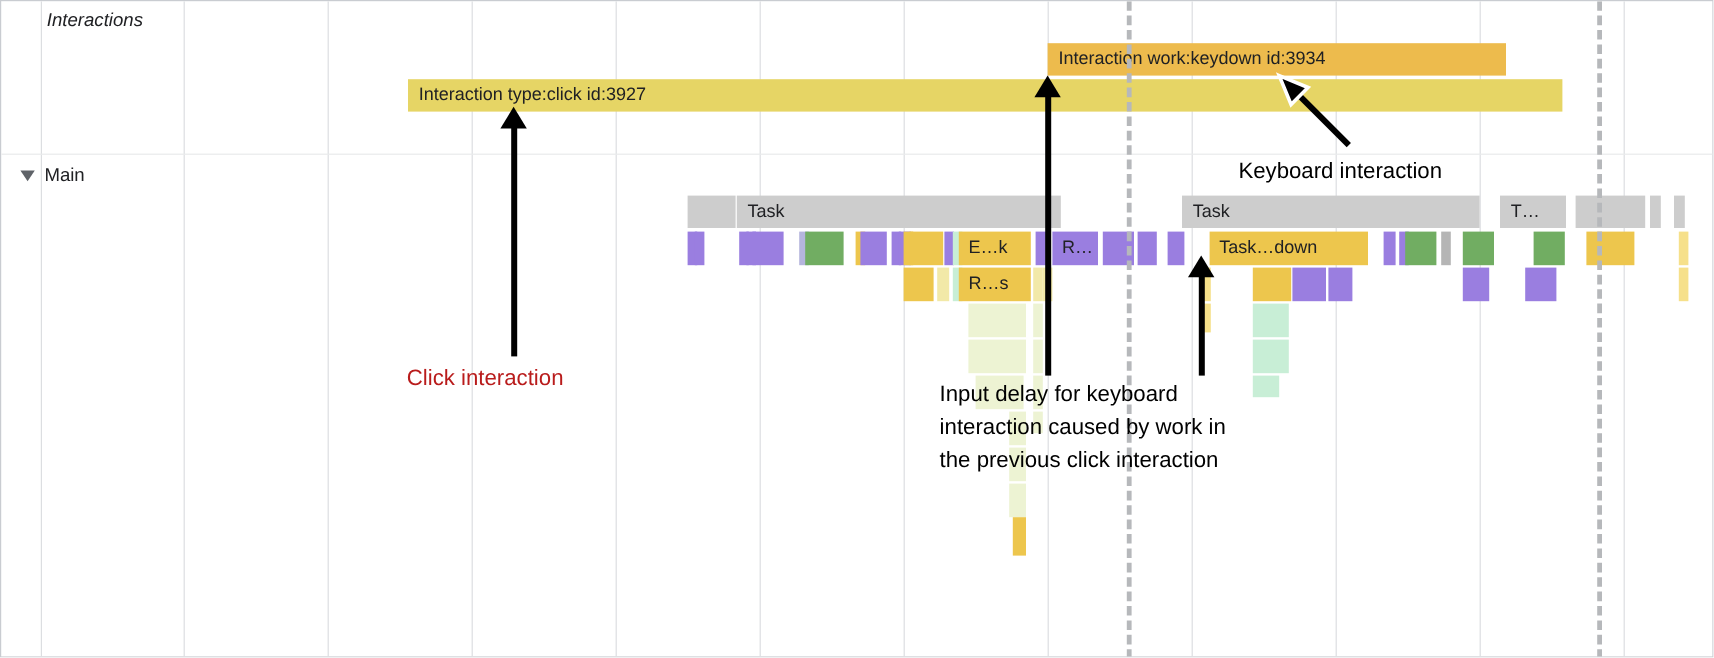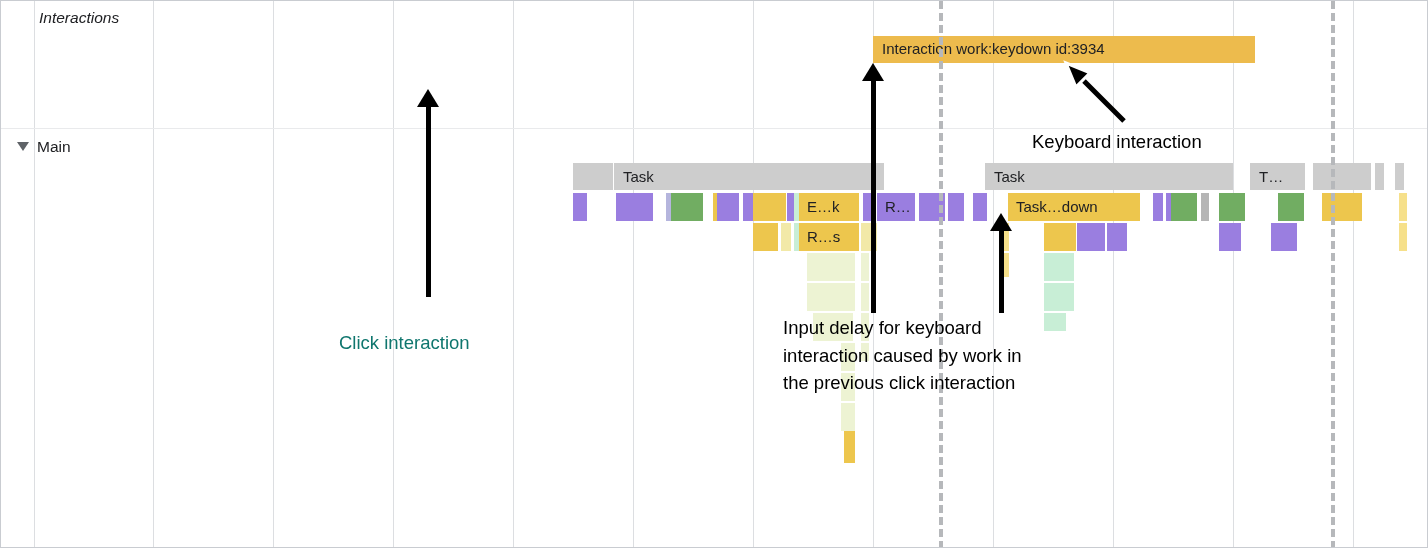--- a/index.html
+++ b/index.html
@@ -52,20 +52,21 @@
     <div class="secname" style="left:38px;top:8px;font-style:italic;">Interactions</div>
   </div>
 
   <div>
     <div class="tri" style="left:16px;top:141px;"></div>
     <div class="secname" style="left:36px;top:137px;">Main</div>
   </div>
 
   <div class="layer" id="interactionlayer">
       <div class="bar ibar" style="left: 872px; top: 35px; width: 382px; height: 27px; background: rgb(237, 187, 77);">Interaction work:keydown id:3934</div>
+      <div class="bar ibar" style="left: 339px; top: 65px; width: 962px; height: 27px; background: rgb(230, 213, 101);">Interaction type:click id:3927</div>
     </div>
 
   <div class="layer" id="mainlayer">
       <div class="bar taskbar" style="left: 572px; top: 162px; width: 40px; height: 27px; background: rgb(205, 205, 205);"></div>
       <div class="bar taskbar" style="left: 613px; top: 162px; width: 270px; height: 27px; background: rgb(205, 205, 205);">Task</div>
       <div class="bar taskbar" style="left: 984px; top: 162px; width: 248px; height: 27px; background: rgb(205, 205, 205);">Task</div>
       <div class="bar taskbar" style="left: 1249px; top: 162px; width: 55px; height: 27px; background: rgb(205, 205, 205);">T…</div>
       <div class="bar taskbar" style="left: 1312px; top: 162px; width: 58px; height: 27px; background: rgb(205, 205, 205);"></div>
       <div class="bar taskbar" style="left: 1374px; top: 162px; width: 8px; height: 27px; background: rgb(205, 205, 205);"></div>
       <div class="bar taskbar" style="left: 1394px; top: 162px; width: 6px; height: 27px; background: rgb(205, 205, 205);"></div>
@@ -128,21 +129,21 @@
       <div class="bar evt" style="left: 840px; top: 402px; width: 14px; height: 28px; background: rgb(237, 243, 211);"></div>
       <div class="bar evt" style="left: 843px; top: 430px; width: 11px; height: 32px; background: rgb(237, 198, 77);"></div>
     </div>
 
   <div class="layer" id="dashlayer">
       <div class="vdash" style="left: 938px; border-left-color: rgb(182, 184, 187);"></div>
       <div class="vdash" style="left: 1330px; border-left-color: rgb(182, 184, 187);"></div>
     </div>
 
   <div class="layer" id="annotlayer">
-      <div class="annot" style="left: 338px; top: 300px; color: #0f766e; margin-top: 28px;">Click interaction</div>
+      <div class="annot" style="left: 338px; top: 300px; color: #b91c1c;">Click interaction</div>
       <div class="annot" style="left: 1031px; top: 127px; color: rgb(0, 0, 0);">Keyboard interaction</div>
       <div class="annot" style="left: 782px; top: 313px; color: rgb(0, 0, 0);">Input delay for keyboard
 interaction caused by work in
 the previous click interaction</div>
       <div class="arrowshaft" style="left: 424.5px; top: 104px; width: 5px; height: 192px;"></div>
       <div class="arrowhead" style="left: 416px; top: 88px;"></div>
       <div class="arrowshaft" style="left: 869.5px; top: 78px; width: 5px; height: 234px;"></div>
       <div class="arrowhead" style="left: 861px; top: 62px;"></div>
       <div class="arrowshaft" style="left: 997.5px; top: 228px; width: 5px; height: 84px;"></div>
       <div class="arrowhead" style="left: 989px; top: 212px;"></div>

